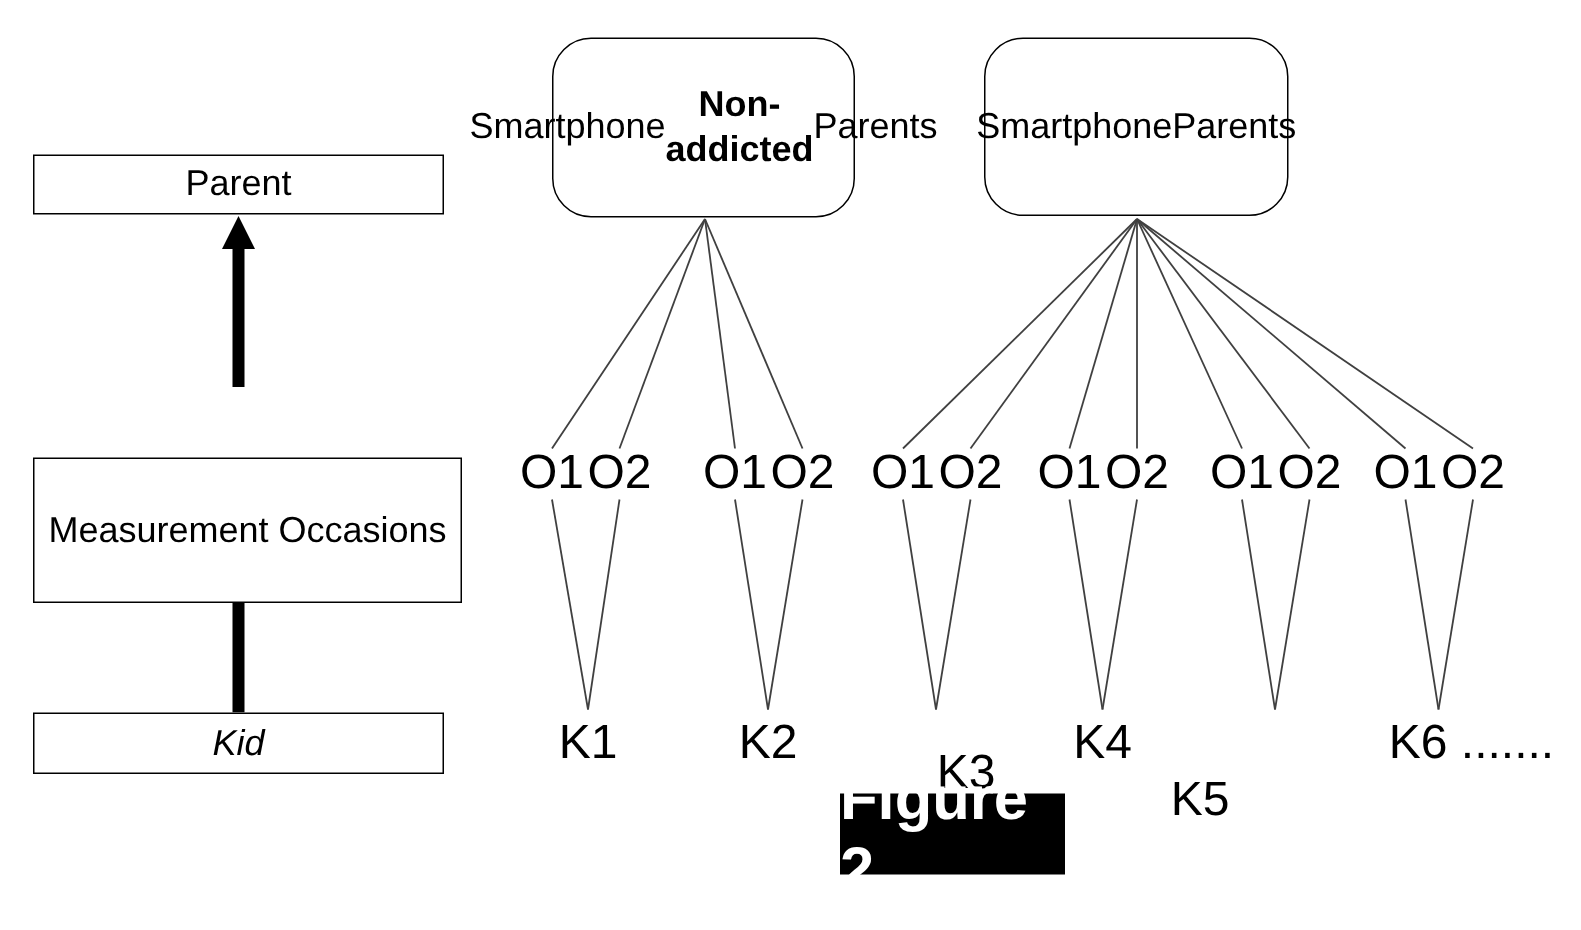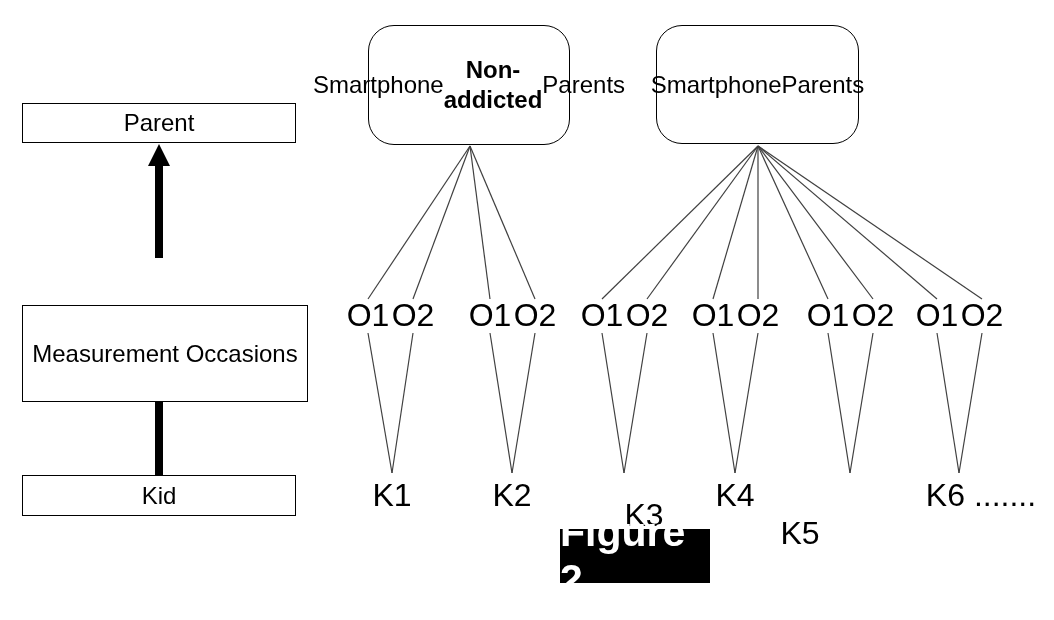--- a/index.html
+++ b/index.html
@@ -121,21 +121,21 @@
   </svg>
 
   <div class="rect-box" style="left:22px; top:103px; width:274px; height:40px;">
     <span class="big-label">Parent</span>
   </div>
 
   <div class="rect-box" style="left:22px; top:258px; width:286px; height:97px;margin-top:47px;">
     <span class="measure-title">Measurement Occasions</span>
   </div>
 
-  <div class="rect-box" style="left:22px; top:475px; width:274px; height:41px;">
+  <div class="rect-box" style="left:22px; top:475px; width:274px; height:41px;font-style:italic;">
     <span class="big-label">Kid</span>
   </div>
 
   <div class="round-box" style="left:368px; top:25px; width:202px; height:120px;">
     <span class="line">Smartphone</span>
     <span class="line bold">Non-addicted</span>
     <span class="line">Parents</span>
   </div>
 
   <div class="round-box" style="left:656px; top:25px; width:203px; height:119px;">

